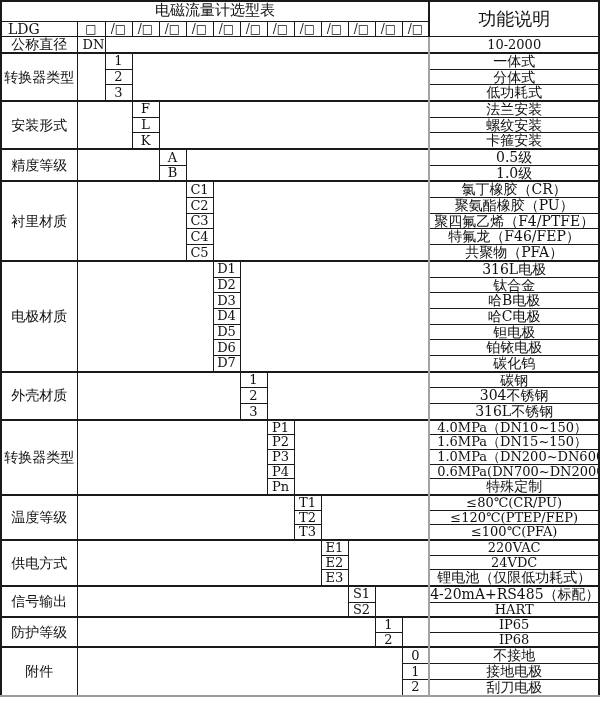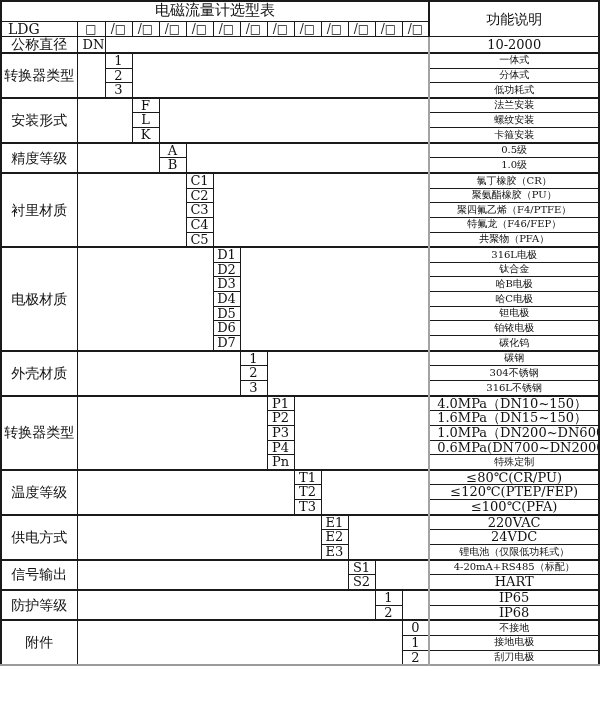--- a/index.html
+++ b/index.html
@@ -4,22 +4,22 @@
 <style>
   html,body{margin:0;padding:0;background:#fff;}
   body{width:600px;height:716px;overflow:hidden;
        font-family:"DejaVu Serif","Liberation Serif",serif;color:#111;}
   table{border-collapse:collapse;table-layout:fixed;width:600px;height:583px;
         border:2px solid #1a1a1a;border-bottom:2px solid #9b9b9b;}
   td{padding:0;margin:0;text-align:center;vertical-align:middle;
      font-size:13px;line-height:1.05;white-space:nowrap;overflow:hidden;}
   tr.r0{height:20px} tr.r1{height:15px} tr.r2{height:15px}
   .title-cell{font-size:15px;border-bottom:1px solid #1a1a1a;}
-  .func-header{font-size:14px;border-left:2px solid #1a1a1a;}
-  .cjk{font-size:10px;}
+  .func-header{font-size:18px;border-left:2px solid #1a1a1a;}
+  .cjk{font-size:14px;}
   .label-cell{border-right:1px solid #1a1a1a;font-size:14px;}
   .func-cell{border-left:2px solid #a3a3a3;border-top:1px solid #1a1a1a;}
   .fn-left{text-align:left;padding-left:7px;}
   .code-box{border:1px solid #1a1a1a;}
   .model-cell{border:1px solid #1a1a1a;font-size:12px;}
   .model-prefix{border-right:1px solid #1a1a1a;text-align:left;padding-left:6px;
                 border-top:1px solid #1a1a1a;font-size:14px;}
   .dn-cell{border-right:1px solid #1a1a1a;text-align:center;padding-left:5px;font-size:13px;}
   tr.sec td{border-top:2px solid #1a1a1a;}
   tr.r2 td{border-top:1px solid #1a1a1a;}

